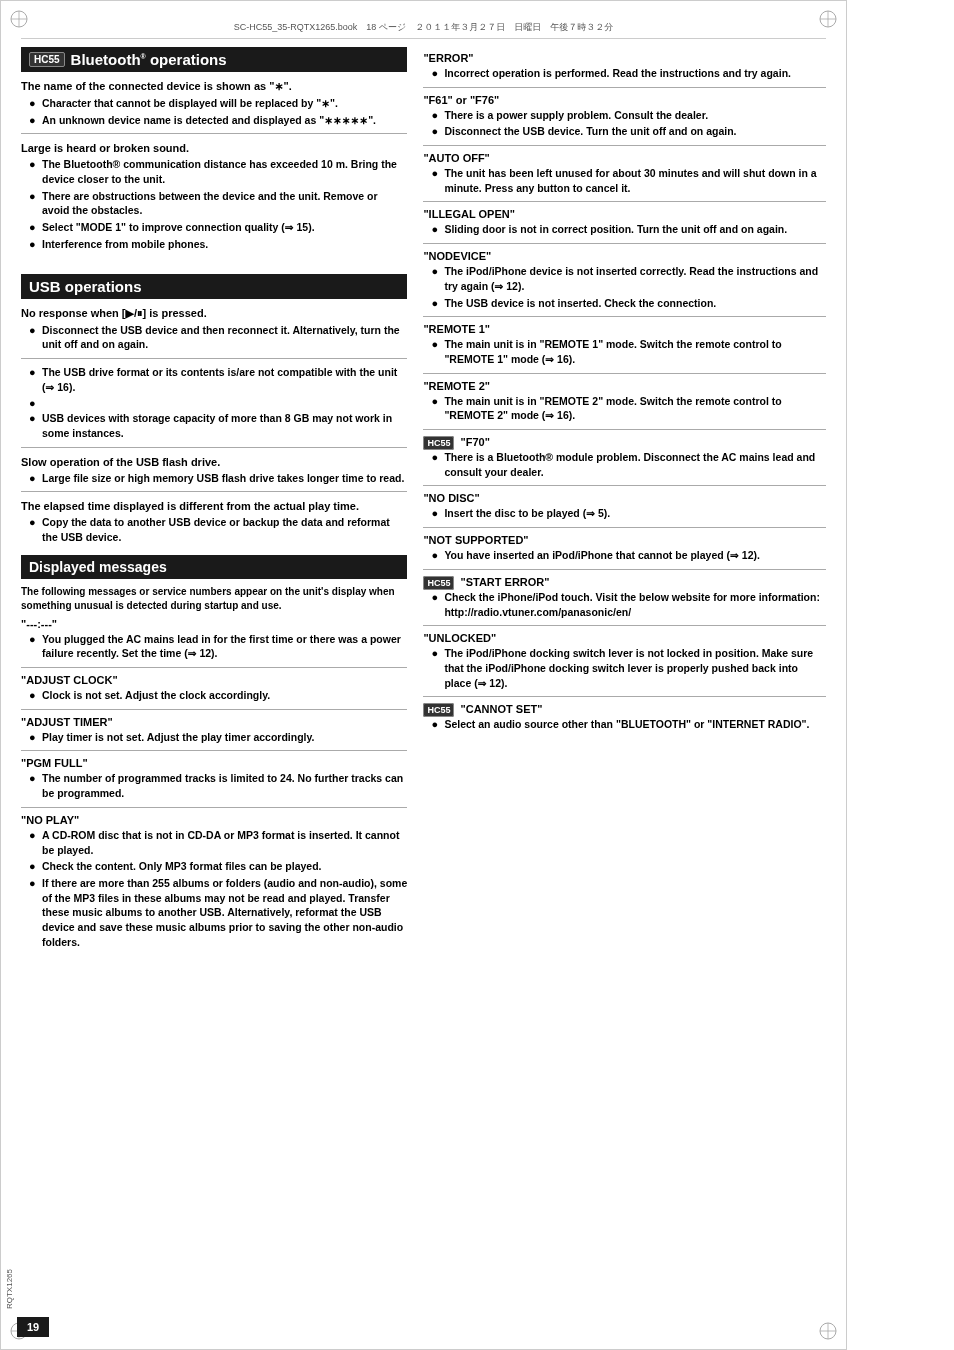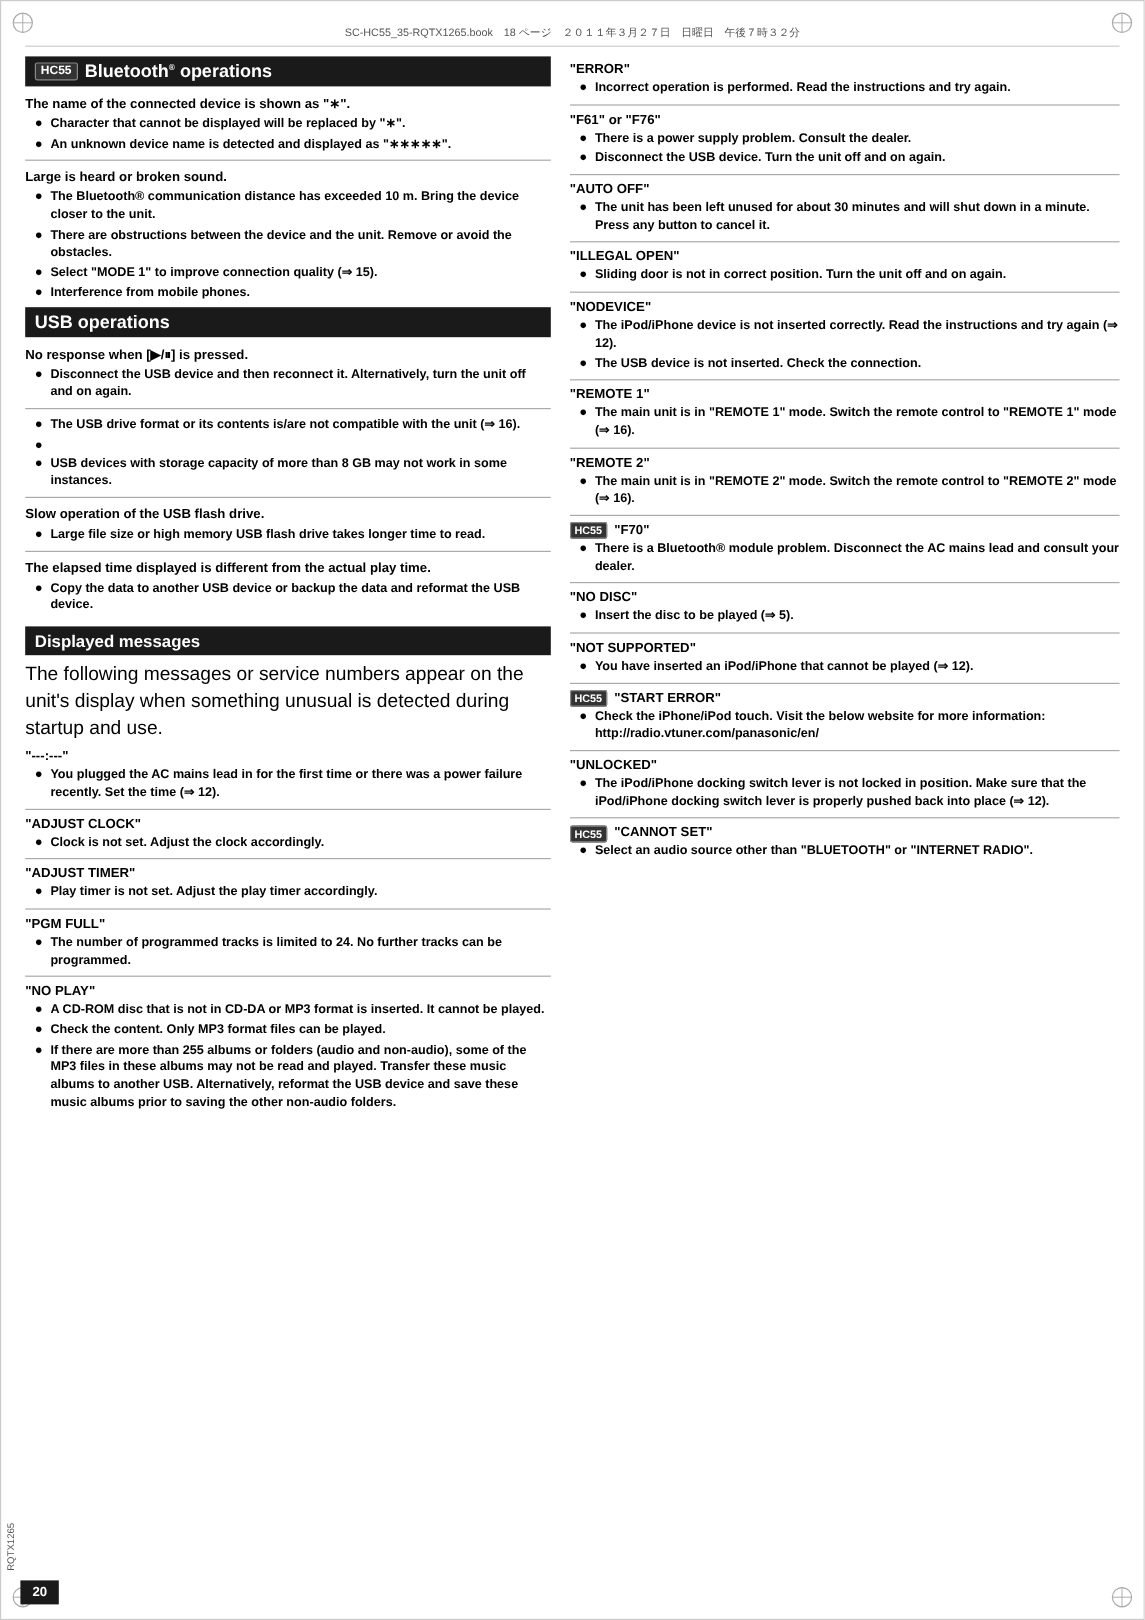--- a/index.html
+++ b/index.html
@@ -6,21 +6,21 @@
     body {
       font-family: Arial, Helvetica, sans-serif;
       font-size: 11px;
       background: #fff;
       color: #000;
       width: 954px;
       min-height: 1350px;
       position: relative;
     }
     .page {
-      width: 954px;
+      width: 847px;
       min-height: 1350px;
       padding: 20px;
       position: relative;
       border: 1px solid #ccc;
     }
     
     .corner-mark {
       position: absolute;
       width: 20px;
       height: 20px;
@@ -237,21 +237,21 @@
         <div class="bullet-item">
           <span class="bullet">●</span>
           <span class="bullet-text">Select "MODE 1" to improve connection quality (⇒ 15).</span>
         </div>
         <div class="bullet-item">
           <span class="bullet">●</span>
           <span class="bullet-text">Interference from mobile phones.</span>
         </div>
       </div>
 
-      <div class="section-header usb-header" style="margin-top:4px;">
+      <div class="section-header usb-header" style="margin-top:22px;">
         <span>USB operations</span>
       </div>
 
       <div>
         <div class="sub-heading">No response when [▶/⏸] is pressed.</div>
         <div class="bullet-item">
           <span class="bullet">●</span>
           <span class="bullet-text">Disconnect the USB device and then reconnect it. Alternatively, turn the unit off and on again.</span>
         </div>
       </div>
@@ -289,21 +289,21 @@
         <div class="bullet-item">
           <span class="bullet">●</span>
           <span class="bullet-text">Copy the data to another USB device or backup the data and reformat the USB device.</span>
         </div>
       </div>
 
       <div class="section-header msg-header" style="margin-top:10px;align-items:flex-end;">
         <span>Displayed messages</span>
       </div>
 
-      <div style="font-size:16px; font-weight:normal; margin-bottom:5px; line-height:1.4;">The following messages or service numbers appear on the unit's display when something unusual is detected during startup and use.</div>
+      <div style="font-size:10px; font-weight:bold; margin-bottom:5px; line-height:1.4;">The following messages or service numbers appear on the unit's display when something unusual is detected during startup and use.</div>
 
       <div>
         <div class="msg-label">"---:---"</div>
         <div class="bullet-item">
           <span class="bullet">●</span>
           <span class="bullet-text">You plugged the AC mains lead in for the first time or there was a power failure recently. Set the time (⇒ 12).</span>
         </div>
       </div>
 
       <hr class="divider">
@@ -489,17 +489,17 @@
           <span class="bullet">●</span>
           <span class="bullet-text">Select an audio source other than "BLUETOOTH" or "INTERNET RADIO".</span>
         </div>
       </div>
 
     </div>
 
   </div>
 
   <div class="page-num-area">
-    <span class="page-num-box">20</span>
+    <span class="page-num-box">19</span>
   </div>
   <div class="rqtx-label">RQTX1265</div>
 
 </div>
 
 </body></html>

